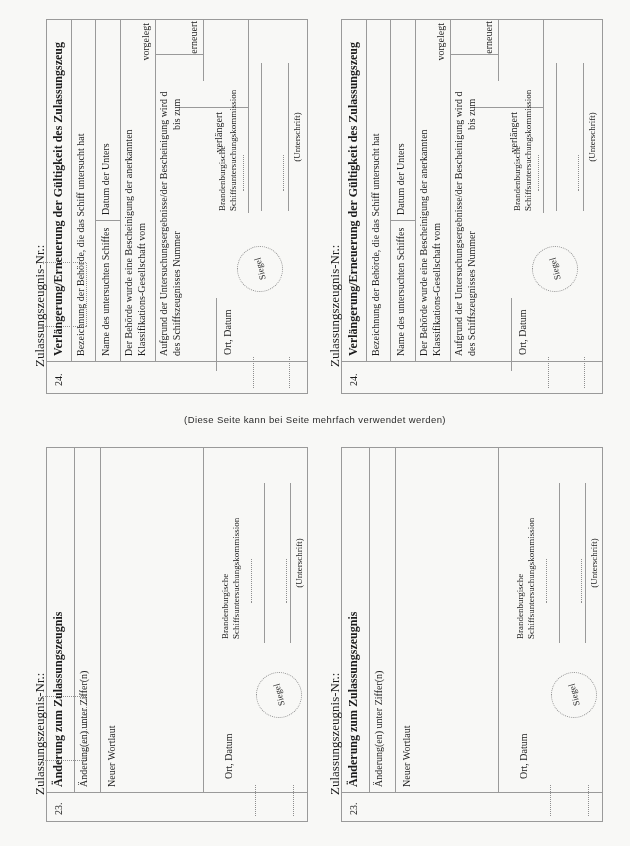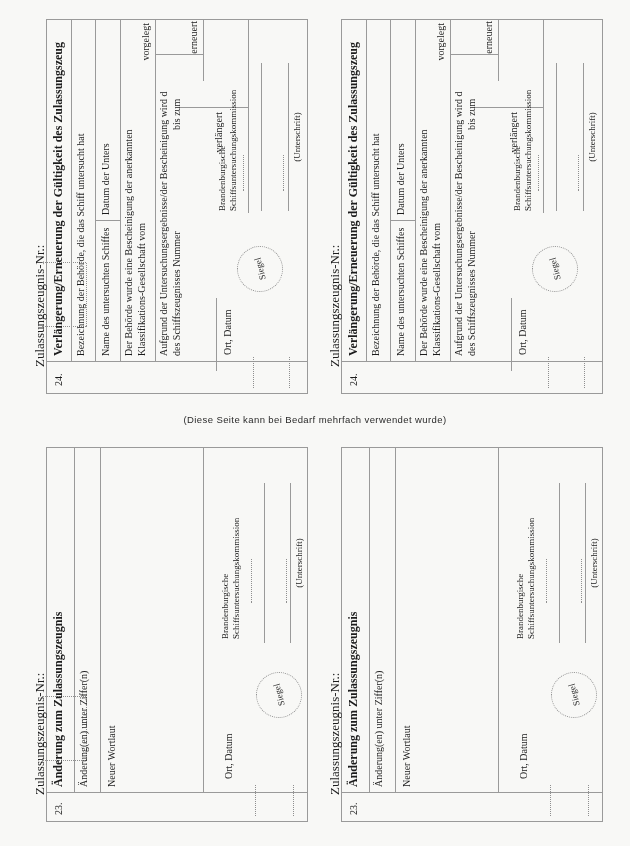--- a/index.html
+++ b/index.html
@@ -206,14 +206,14 @@
         <div class="hd" style="left:5px;top:206px;width:31px;"></div>
         <div class="hd" style="left:5px;top:242px;width:31px;"></div>
         <div class="seal" style="left:101px;top:190px;">
           <span>Siegel</span>
         </div>
       </div>
 
     </div>
     </div>
 
-  <div class="note">(Diese Seite kann bei Bedarf mehrfach verwendet wurde)</div>
+  <div class="note">(Diese Seite kann bei Seite mehrfach verwendet werden)</div>
 </div>
 
 </body></html>

